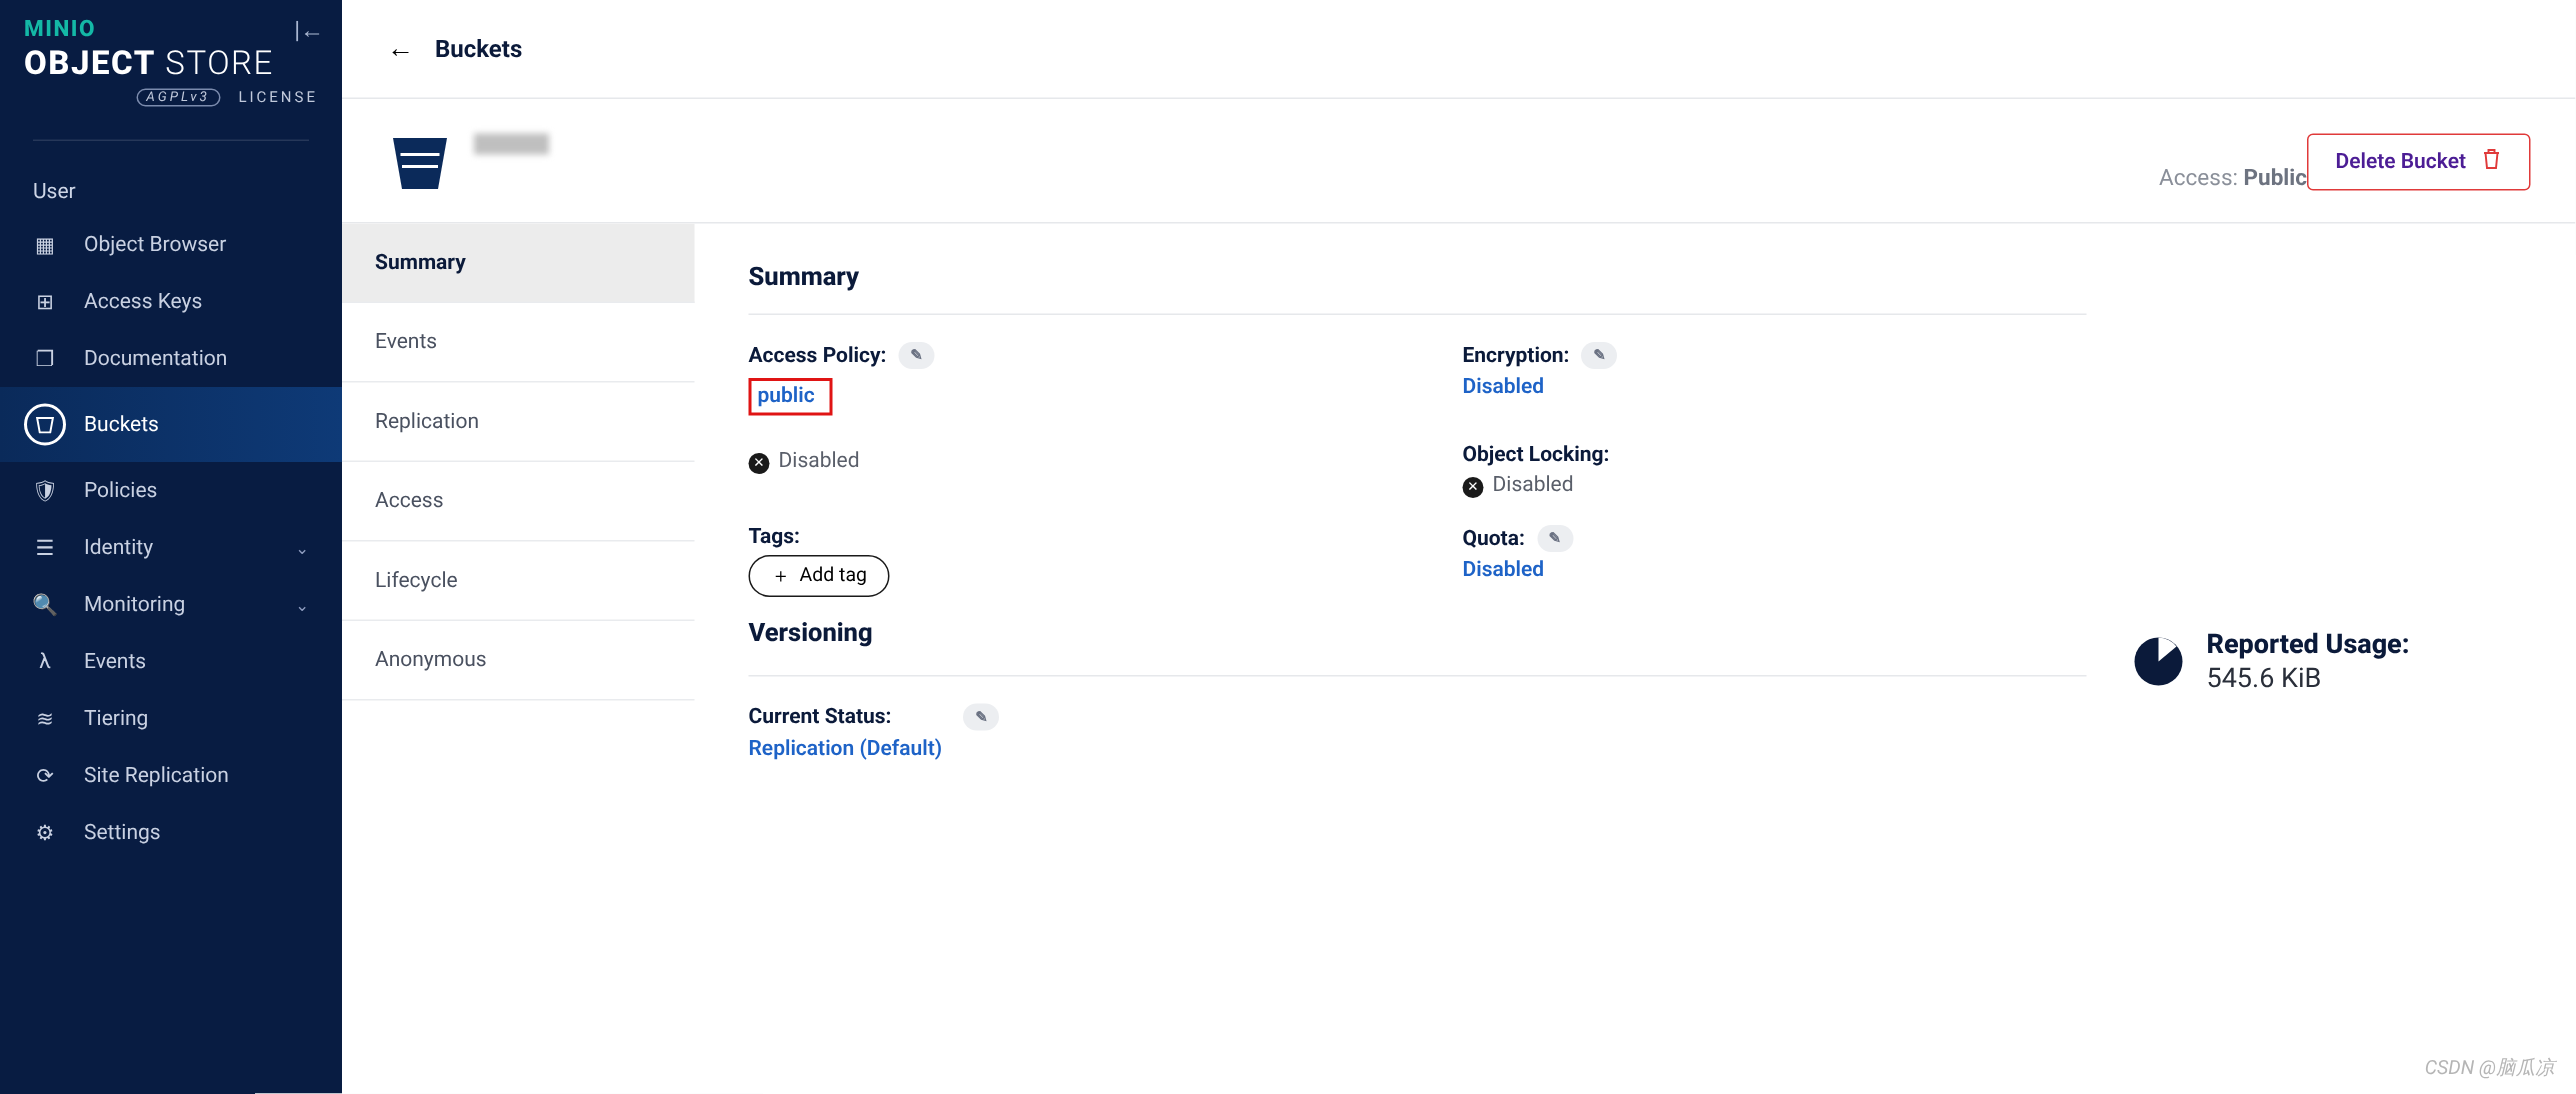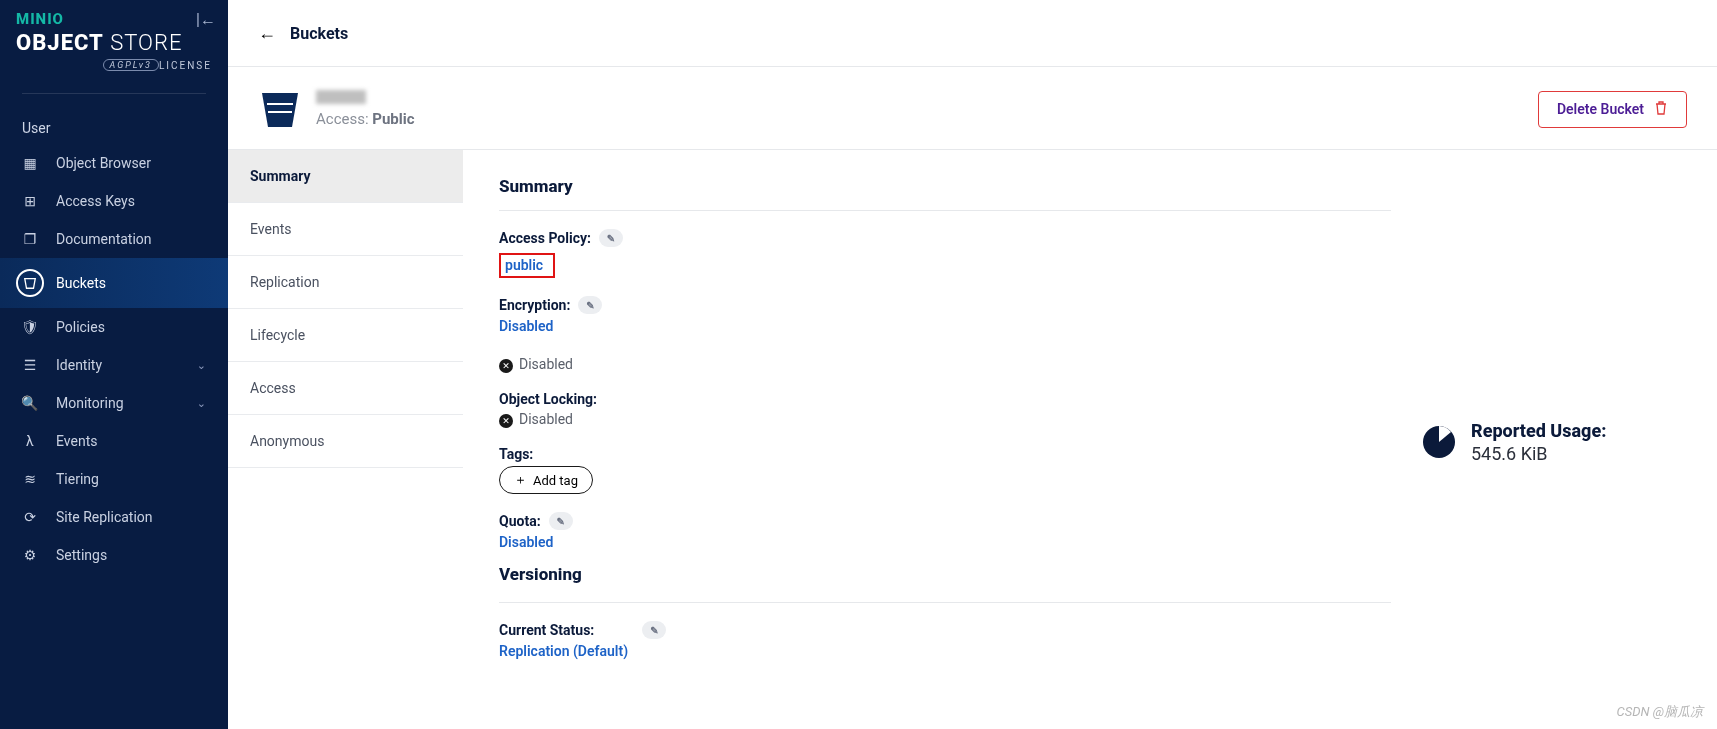--- a/index.html
+++ b/index.html
@@ -5,56 +5,56 @@
     * { margin: 0; padding: 0; box-sizing: border-box; font-family: -apple-system, BlinkMacSystemFont, "Segoe UI", Roboto, Helvetica, Arial, sans-serif; }
     body { display: flex; height: 729px; width: 1717px; overflow: hidden; background: #f8f9fa; }
     
     
     .sidebar { width: 228px; background: #081c42; color: #fff; display: flex; flex-direction: column; padding-top: 10px; }
     .sidebar-top { position: relative; padding: 0 16px 8px; }
     .collapse-icon { position: absolute; top: 0; right: 12px; color: #a9b6d1; font-size: 16px; cursor: pointer; }
     .logo-brand { color: #14b8a6; font-weight: 800; font-size: 15px; letter-spacing: 1px; }
     .logo-main { font-size: 22px; letter-spacing: 1px; font-weight: 300; margin-top: 2px; }
     .logo-main b { font-weight: 800; }
-    .logo-license { text-align: center; font-size: 10px; letter-spacing: 2px; color: #c1c9db; margin-top: 4px; display:flex; align-items:center; justify-content:flex-end; gap:0;}
+    .logo-license { text-align: center; font-size: 10px; letter-spacing: 2px; color: #c1c9db; margin-top: 4px; display:flex; align-items:center; justify-content:flex-end; gap:12px;}
     .logo-license .badge { display:inline-block; border:1px solid #7b8bad; padding:0 6px; border-radius:10px; font-size:9px; font-style:italic;}
     .sidebar-divider { height:1px; background: rgba(255,255,255,0.12); margin: 14px 22px 8px; }
     
     .nav-section-label { color: #cdd5e6; font-size: 14px; padding: 18px 22px 8px; }
     .nav-item { display: flex; align-items: center; padding: 11px 22px; font-size: 14px; color: #c9d1e2; cursor: pointer; gap: 18px; }
     .nav-item.active { background: linear-gradient(90deg, #0a2a5a 0%, #0e3a77 100%); color: #fff; }
     .nav-item .nav-icon { width: 16px; height: 16px; display:inline-flex; align-items:center; justify-content:center; font-size:14px; color: inherit; }
     .nav-item.active .nav-icon { width: 28px; height:28px; border: 2px solid #fff; border-radius: 50%; margin-left:-6px; margin-right:-6px; }
     .nav-item .chevron { margin-left:auto; font-size:11px; color:#8c9abd; }
     
     
     .main { flex: 1; display: flex; flex-direction: column; background: #fff; }
     .main-header { display: flex; align-items: center; padding: 22px 30px; border-bottom: 1px solid #e6e8eb; }
     .back-arrow { font-size: 18px; margin-right: 14px; cursor:pointer; }
     .main-title { font-size: 16px; font-weight: 700; color: #0b1a3a; }
     
     .bucket-header { display: flex; align-items: center; padding: 22px 30px 20px; border-bottom: 1px solid #e6e8eb; }
     .bucket-icon { width: 44px; height: 40px; margin-right: 14px; }
-    .bucket-name-area { flex: 1; }
+    .bucket-name-area { flex: 1; text-align: right; }
     .bucket-name-blur { width: 50px; height: 14px; background: #bfbfbf; filter: blur(2px); margin-bottom:6px;}
     .bucket-access { font-size: 15px; color: #8a8f99; }
     .bucket-access b { color: #6d7380; font-weight:700; }
     .delete-btn { border: 1px solid #e03a3a; color: #4c1d95; background: #fff; padding: 9px 18px; border-radius: 4px; font-size: 14px; font-weight: 600; display:flex; align-items:center; gap:10px; cursor:pointer; }
     
     .content-row { display: flex; flex: 1; padding: 0 0 0 0; }
     .side-tabs { width: 235px; background: #fff; }
     .side-tab { padding: 18px 22px; border-bottom: 1px solid #e9ebee; font-size: 14px; color: #4a5160; cursor:pointer; }
     .side-tab.active { background: #ececec; font-weight: 700; color: #0b1a3a; }
     
     .details { flex: 1; padding: 26px 36px; display: flex; gap: 30px; }
     .details-left { flex: 1; }
     .section-title { font-size: 17px; font-weight: 800; color: #0b1a3a; margin-bottom: 18px; padding-bottom:14px; border-bottom:1px solid #e6e8eb;}
     .section-title.noborder { border-bottom:none; padding-bottom:0; margin-top:14px;}
     
-    .fields-grid { display: grid; grid-template-columns: 1fr; column-gap: 60px; row-gap: 18px; }
+    .fields-grid { display: grid; grid-template-columns: 1fr 1fr; column-gap: 60px; row-gap: 18px; }
     .field-label { font-size: 14px; font-weight: 700; color: #0b1a3a; display:flex; align-items:center; gap:8px; }
     .edit-pill { width: 24px; height:18px; border-radius: 9px; background: #eceef1; display:inline-flex; align-items:center; justify-content:center; font-size:10px; color:#6a7182; cursor:pointer; }
     .field-value { font-size: 14px; margin-top: 4px; }
     .value-link { color: #1e63c7; font-weight:600; }
     .value-disabled-icon { width:14px; height:14px; background:#1a1a1a; border-radius:50%; display:inline-flex; align-items:center; justify-content:center; color:#fff; font-size:9px; margin-right:6px; }
     .value-disabled { color: #5a5f6a; }
     .highlight-box { border: 2px solid #e01414; padding: 2px 10px 3px 4px; display:inline-block; margin-top:2px; }
     
     .add-tag-btn { border:1px solid #1a1a1a; border-radius: 14px; padding: 4px 14px; font-size:13px; display:inline-flex; align-items:center; gap:6px; cursor:pointer; background:#fff; margin-top:4px;}
     
@@ -160,22 +160,22 @@
           </svg>
       </span>
     </button>
   </div>
 
   <div class="content-row">
     <div class="side-tabs">
       <div class="side-tab active">Summary</div>
       <div class="side-tab">Events</div>
       <div class="side-tab">Replication</div>
+      <div class="side-tab">Access</div>
       <div class="side-tab">Lifecycle</div>
-      <div class="side-tab">Access</div>
       <div class="side-tab">Anonymous</div>
     </div>
 
     <div class="details">
       <div class="details-left">
         <div class="section-title">Summary</div>
 
         <div class="fields-grid">
 
           <div>

